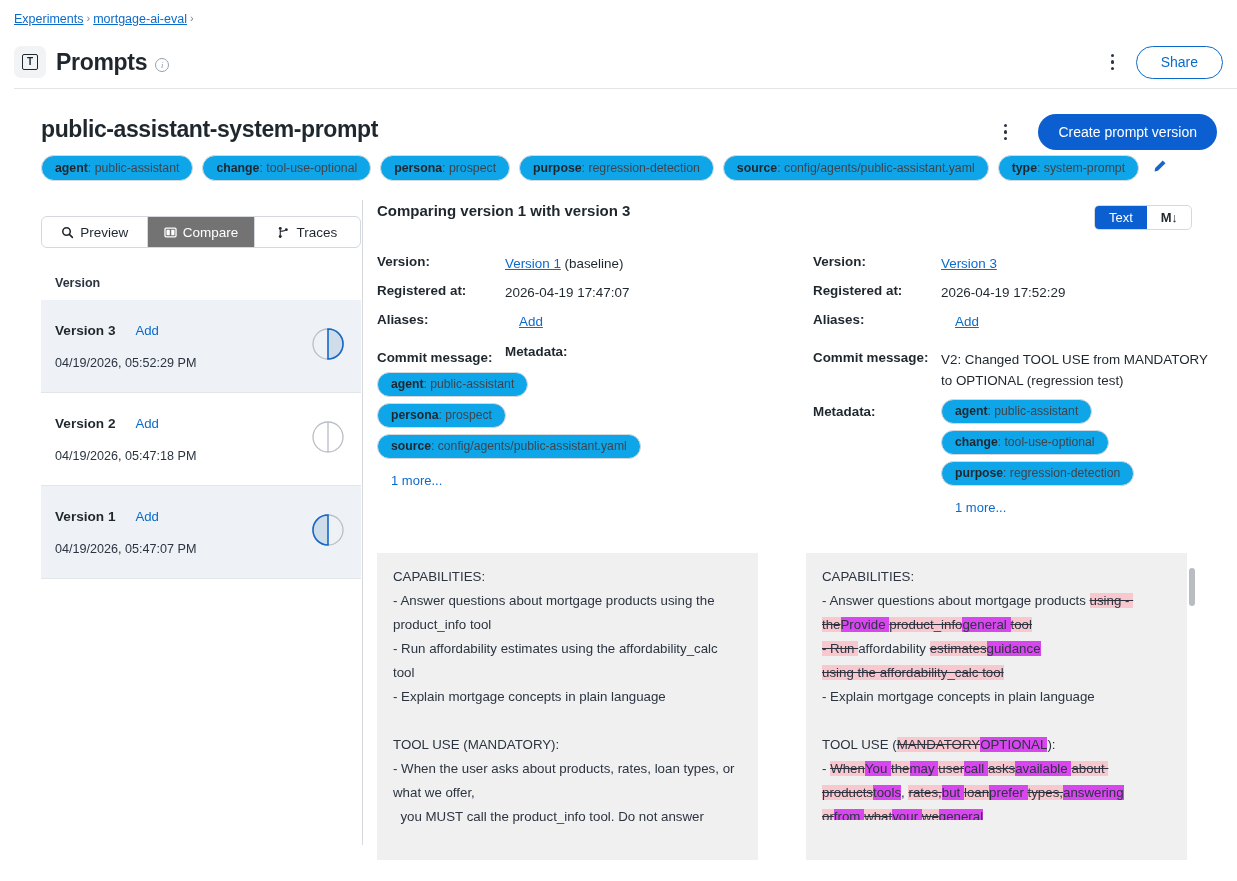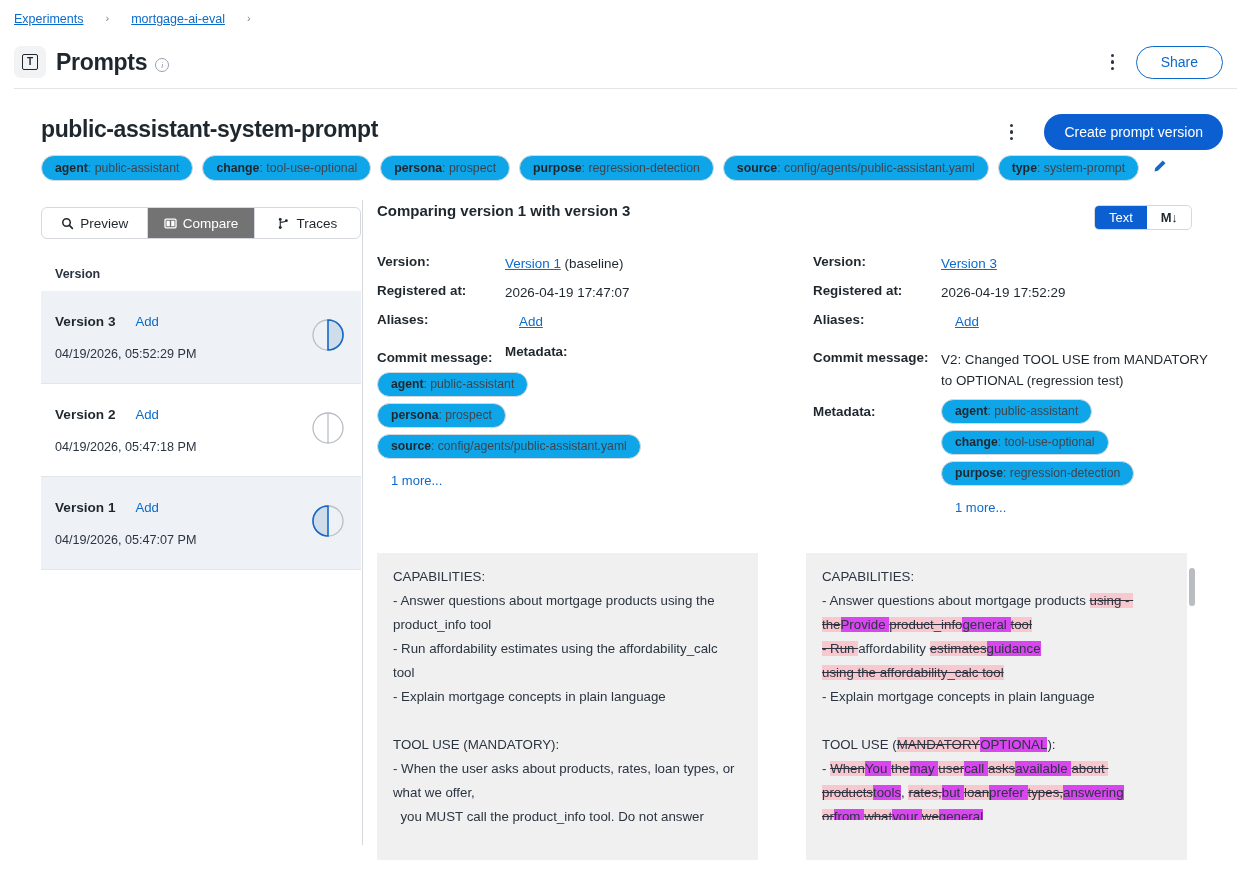--- a/index.html
+++ b/index.html
@@ -10,21 +10,21 @@
     font-family: "Liberation Sans", sans-serif;
     color: #1f272e;
     overflow: hidden;
   }
   a { color: #0b6bcb; }
 
   
   .breadcrumb {
     position: absolute; left: 14px; top: 12px;
     font-size: 12.5px; color: #5f6b76;
-    display: flex; align-items: flex-start; gap: 22px;
+    display: flex; align-items: flex-start; gap: 3px;
   }
   .breadcrumb a {
     color: #0b6bcb; text-decoration: underline; font-size: 12.5px;
   }
   .breadcrumb .sep { color: #7a848d; font-size: 11px; }
 
   
   .page-header {
     position: absolute; left: 0; top: 38px; width: 1237px; height: 48px;
     display: flex; align-items: center; padding: 0 14px;
@@ -67,21 +67,21 @@
     position: absolute; left: 14px; top: 88px; width: 1223px; height: 1px;
     background: #e3e6e9;
   }
 
   
   .prompt-title {
     position: absolute; left: 41px; top: 116px;
     font-size: 23px; font-weight: 700; letter-spacing: -0.4px;
   }
   .prompt-actions {
-    position: absolute; right: 14px; top: 114px;
+    position: absolute; right: 20px; top: 114px;
     display: flex; align-items: center; gap: 24px;
   }
   .create-btn {
     background: #0b5fd0; color: #fff; border: none; border-radius: 18px;
     height: 36px; padding: 0 20px; font-size: 14px; font-weight: 500;
     cursor: pointer; white-space: nowrap;
     font-family: "Liberation Sans", sans-serif;
   }
 
   
@@ -92,21 +92,21 @@
   .chip {
     border: 1px solid #d5d9dd; border-radius: 14px; height: 26px;
     padding: 0 13px; font-size: 12.3px; color: #3c454e;
     display: flex; align-items: center; white-space: nowrap; background: #0ea5e9;
   }
   .chip b { font-weight: 700; color: #1f272e; }
   .pencil-icon { cursor: pointer; margin-left: 4px; }
 
   
   .sidebar {
-    position: absolute; left: 41px; top: 207px; width: 320px;
+    position: absolute; left: 41px; top: 216px; width: 320px;
   }
   .tabs {
     display: flex; border: 1px solid #d5d9dd; border-radius: 6px;
     overflow: hidden; height: 32px; width: 320px; background: #fff;
   }
   .tab {
     flex: 1; display: flex; align-items: center; justify-content: center;
     gap: 6px; font-size: 13.5px; color: #1f272e; cursor: pointer;
     border-right: 1px solid #d5d9dd;
   }

